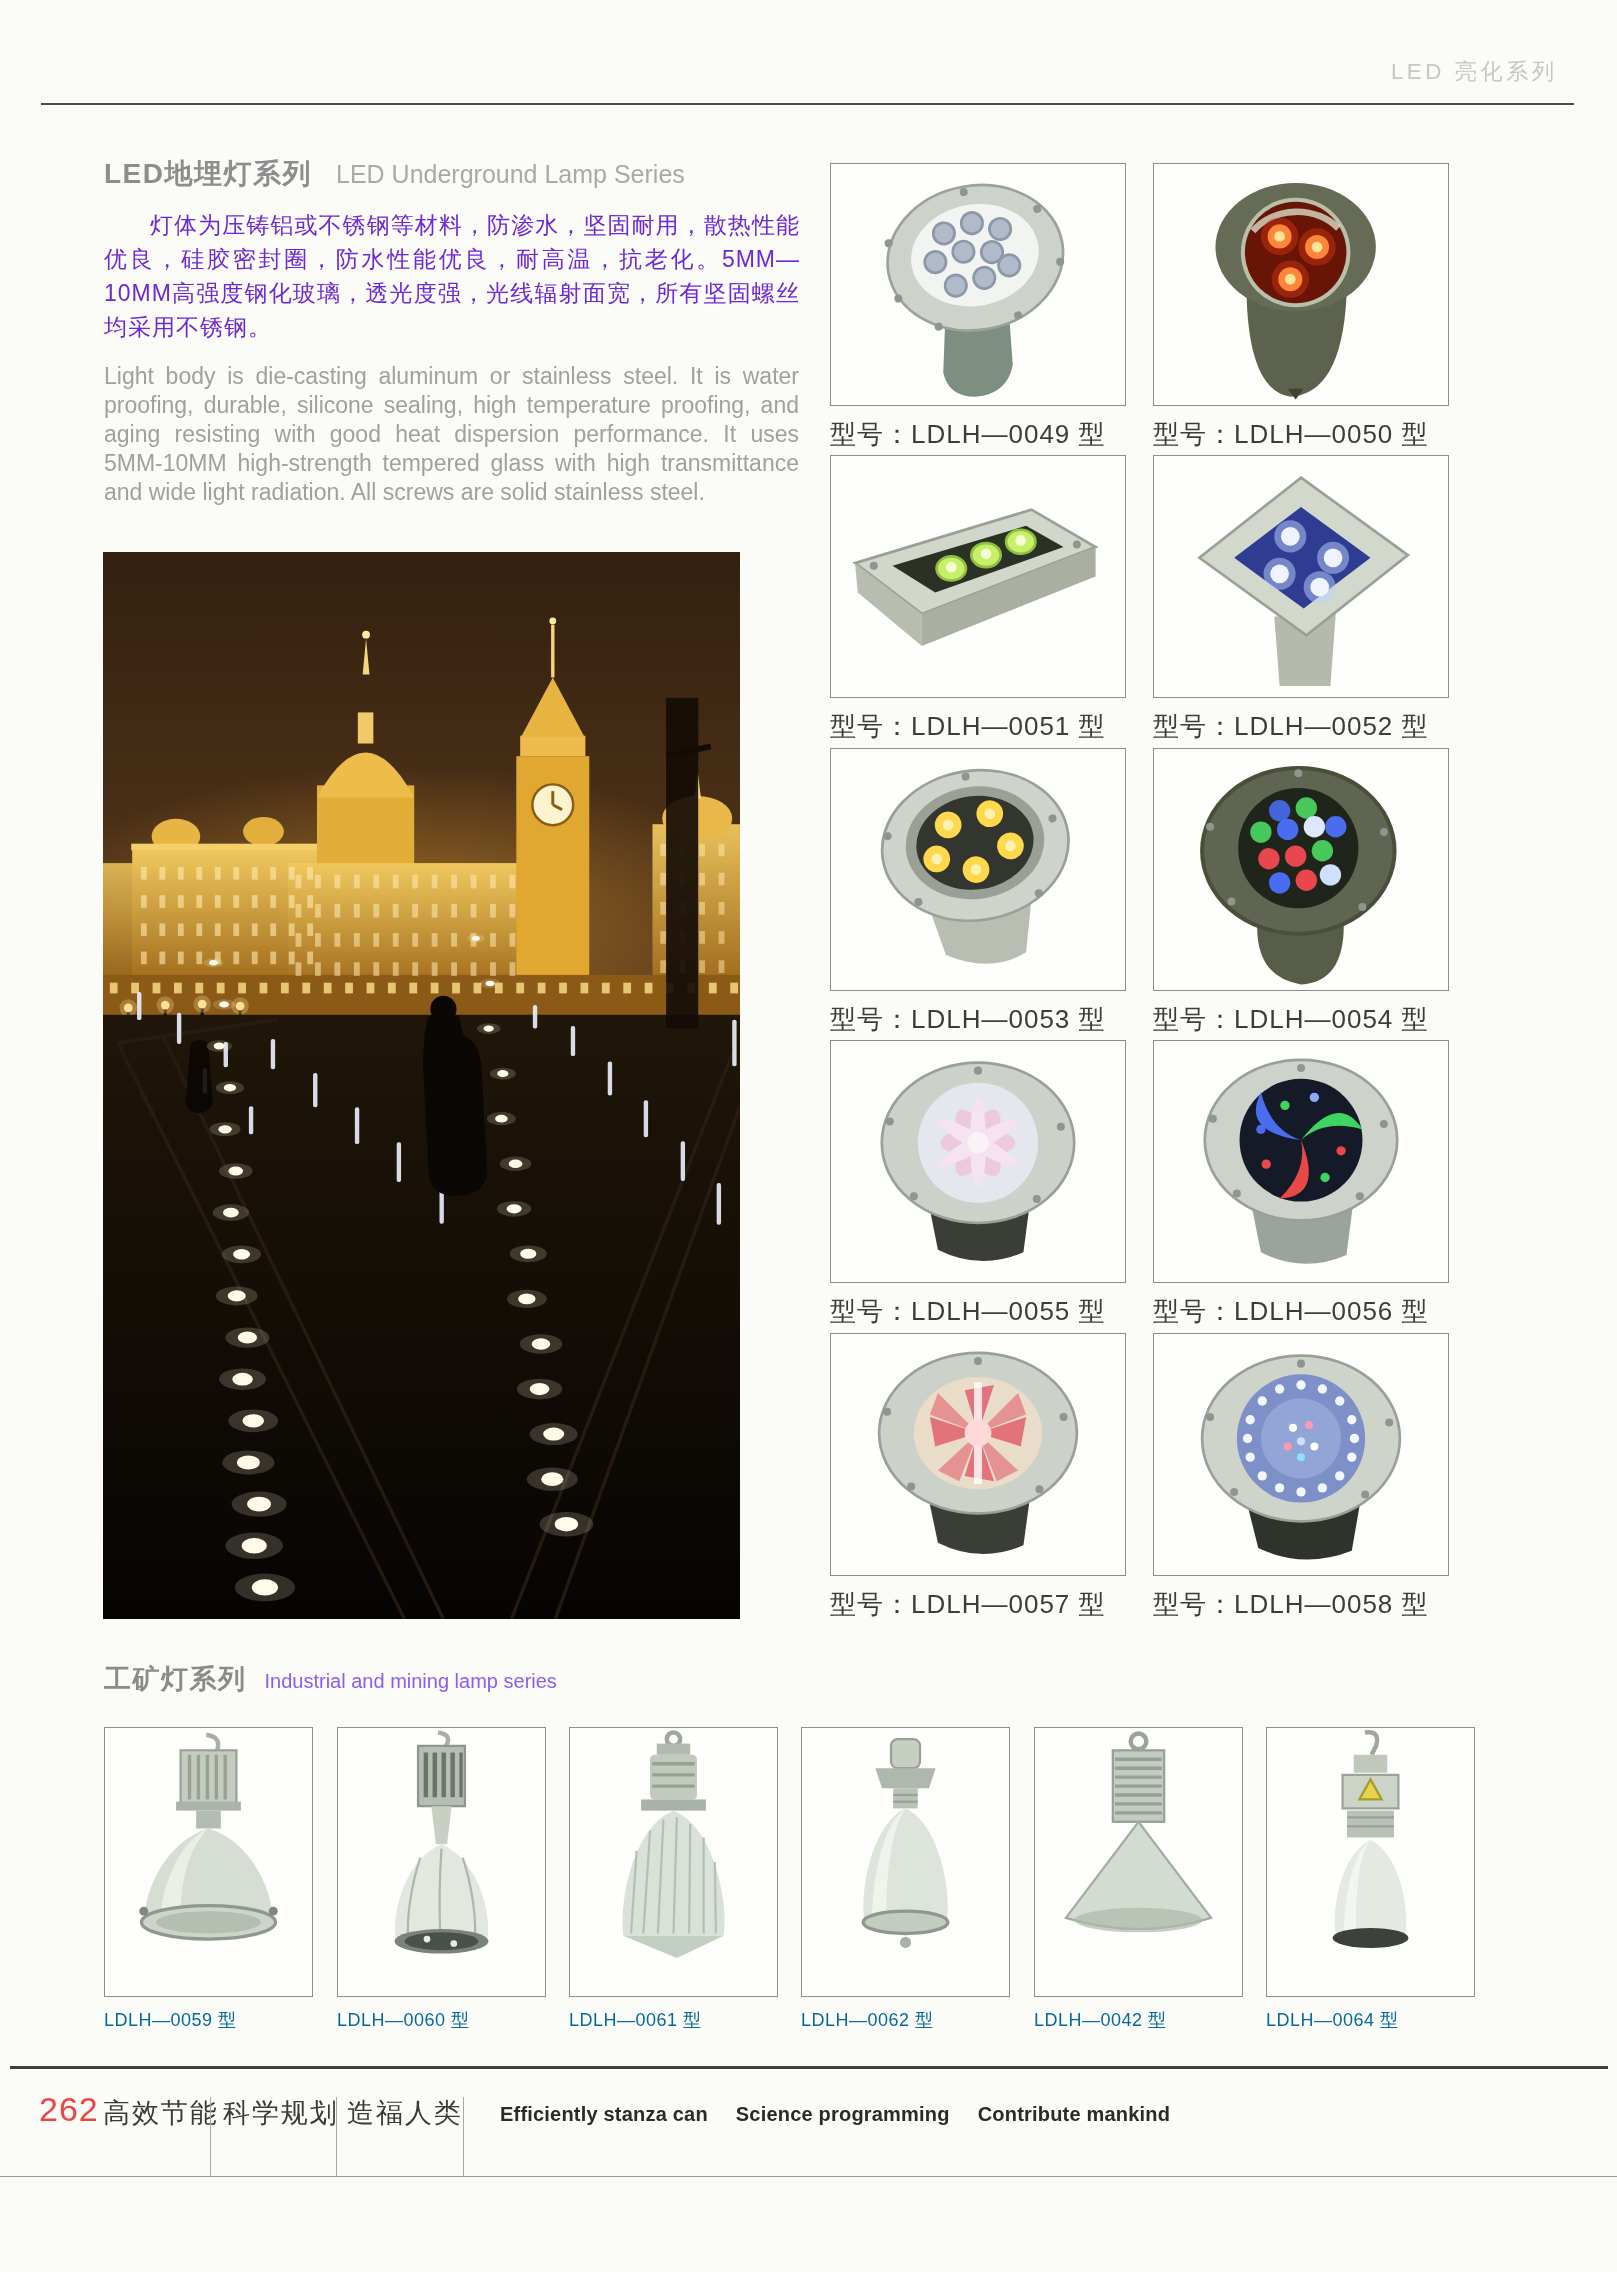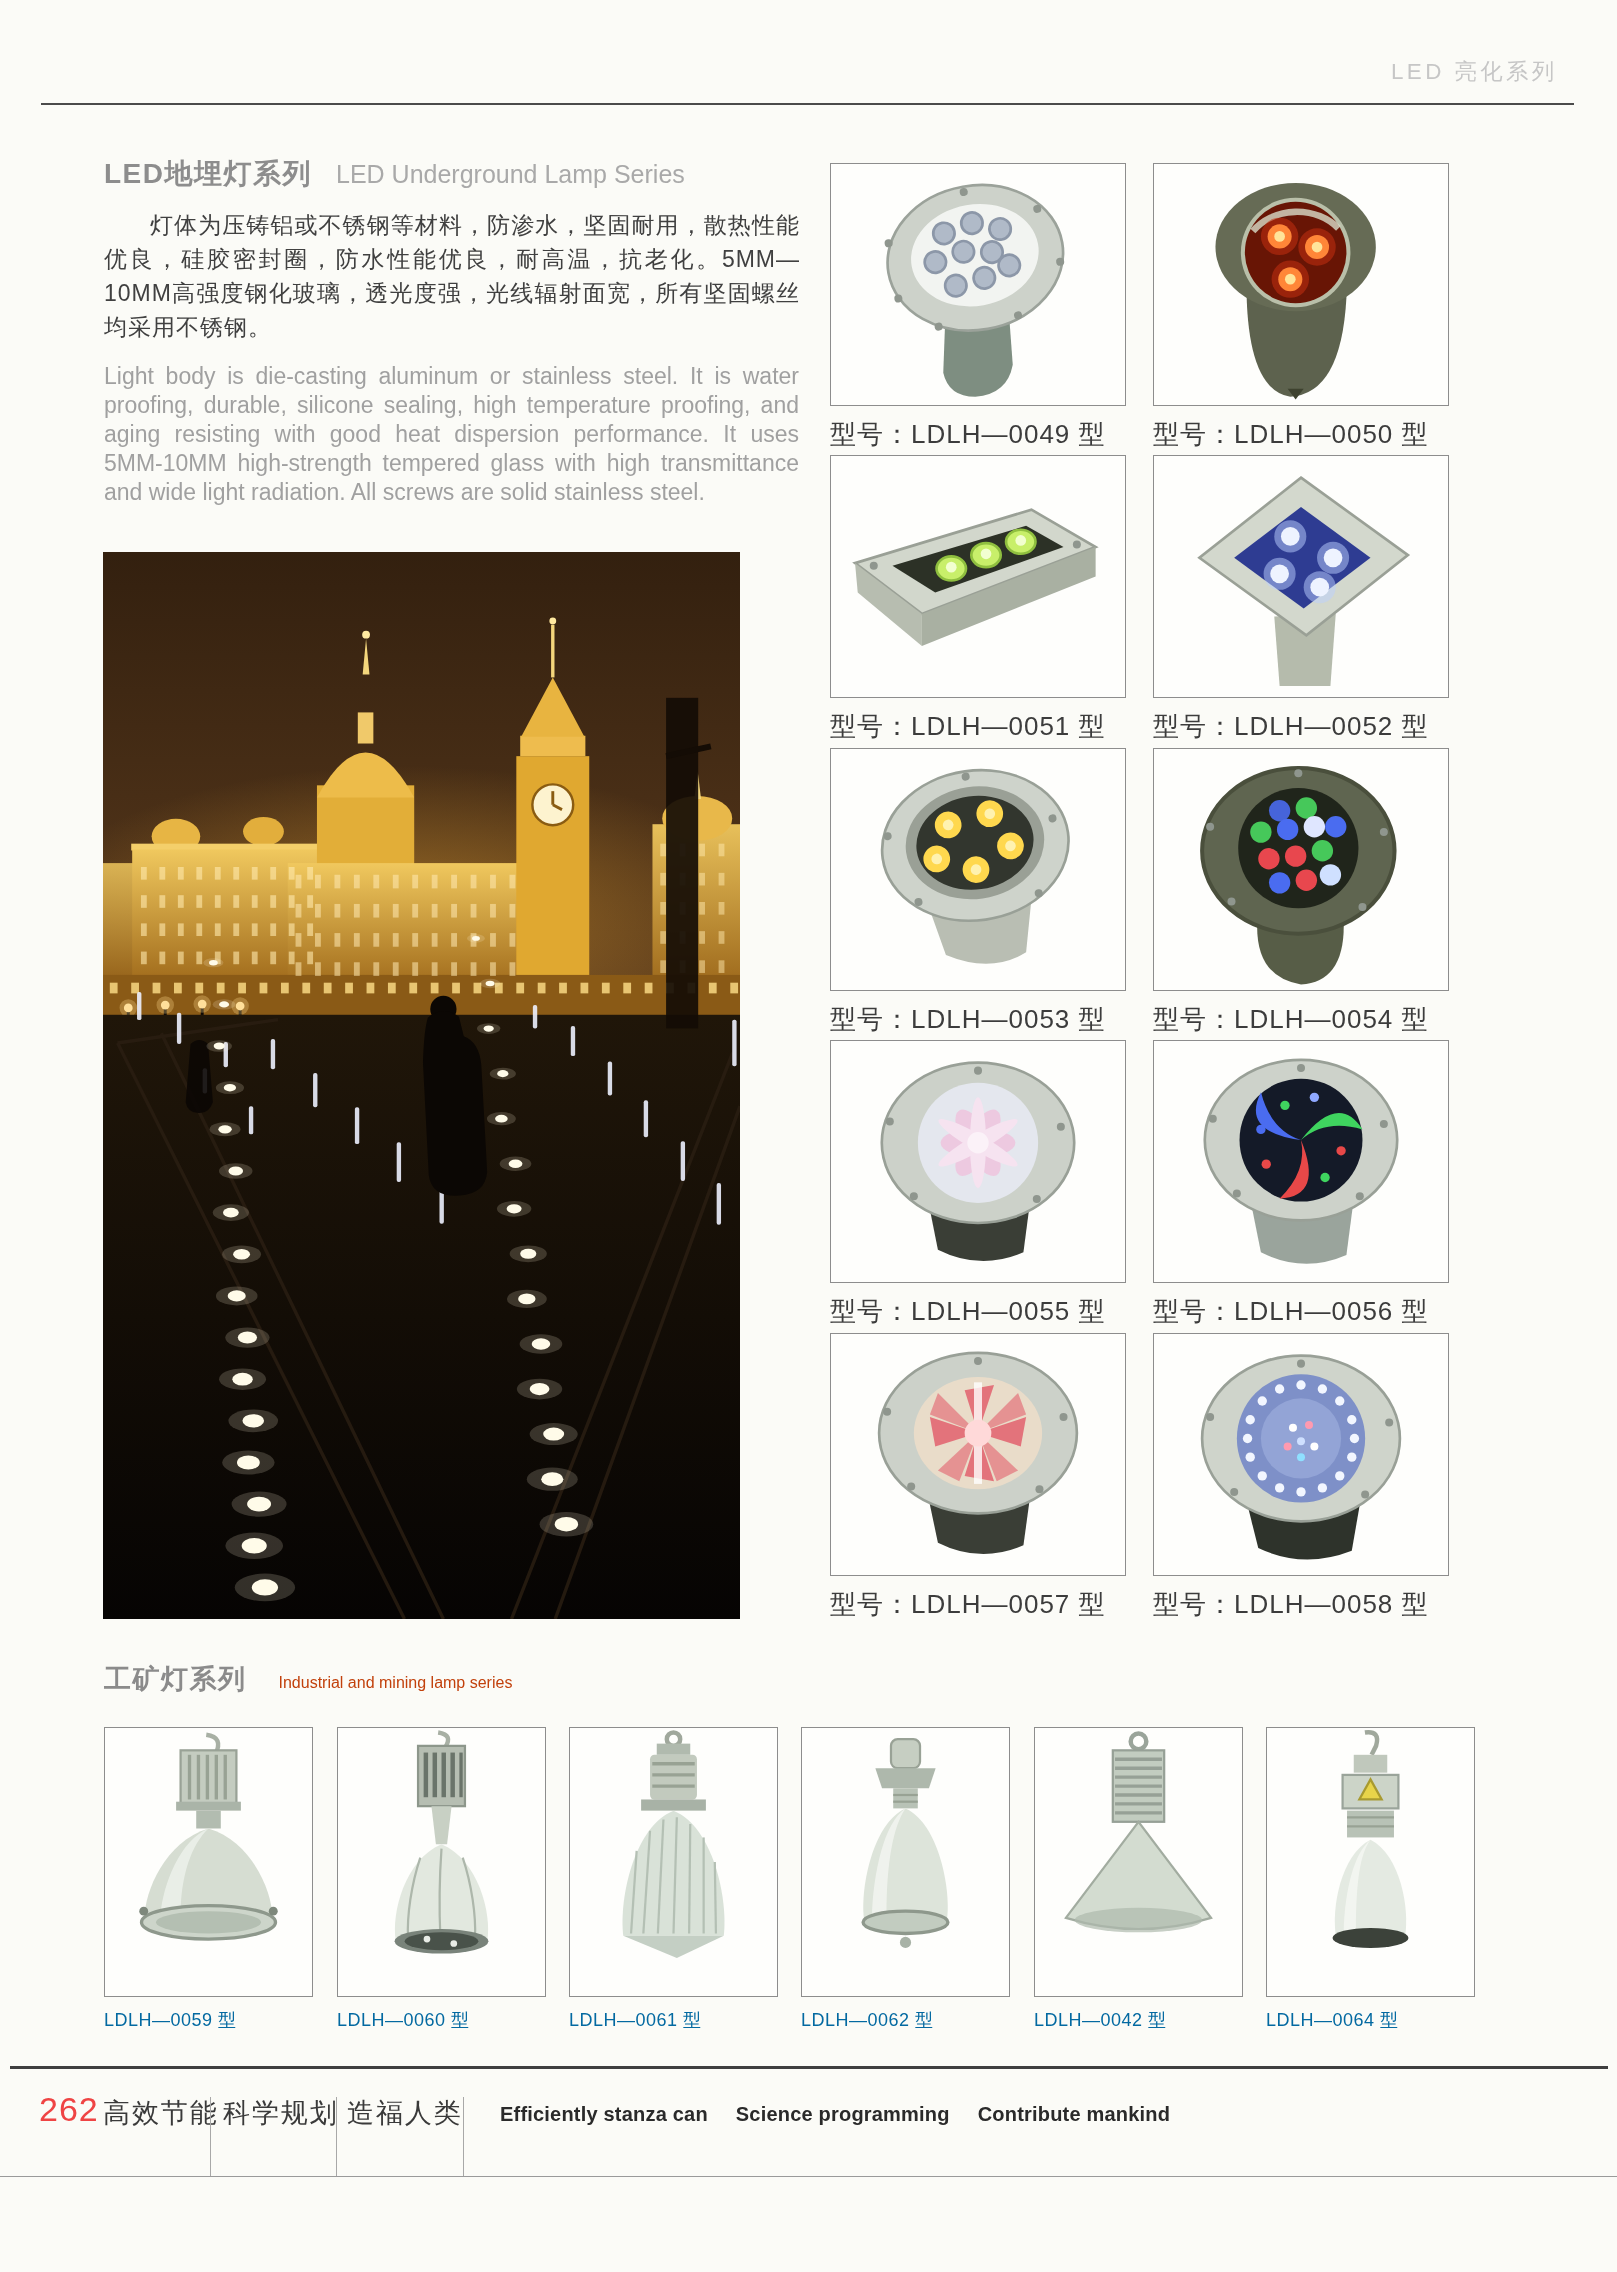--- a/index.html
+++ b/index.html
@@ -13,39 +13,39 @@
   .brand-slash{font-size:66px;font-weight:300;color:#4c4c4c;line-height:.72;margin:0 2.9px 0 4.9px;}
   .brand-en{font-size:39px;color:#4d4d4d;letter-spacing:-1px;line-height:1;}
   .brand-sub{font-size:28px;color:#bcbcbc;letter-spacing:0.5px;line-height:1;margin-left:10.7px;padding-bottom:1.9px;}
   .series{left:1391px;top:56px;font-size:22.4px;color:#c6c6c6;letter-spacing:3.4px;}
   .rule-top{left:41px;top:103px;width:1533px;height:2.4px;background:#4b4b4b;}
 
   
   .intro-title{left:104px;top:155px;display:flex;align-items:baseline;}
   .it-cn{font-size:28px;font-weight:700;color:#8d8d8d;letter-spacing:1.5px;}
   .it-en{font-size:25px;color:#a9a9a9;margin-left:24px;letter-spacing:0px;}
-  .para-cn{left:104px;top:208px;width:696px;font-size:23px;line-height:34px;color:#404040;
+  .para-cn{left:104px;top:208px;width:696px;font-size:23px;line-height:34px;color:#6d28d9;
            text-align:justify;text-indent:2em;letter-spacing:1px;}
   .para-en{left:104px;top:362px;width:695px;font-size:23px;line-height:29px;color:#a0a0a0;
            text-align:justify;}
 
   
   .photo{left:103px;top:552px;width:637px;height:1067px;background:#1a120a;}
   .photo svg{display:block;width:100%;height:100%;}
 
   
   .cell{position:absolute;width:296px;}
   .pbox{width:296px;height:243px;background:#fefefc;border:1.5px solid #8d8d8d;box-sizing:border-box;}
   .pbox svg{width:100%;height:100%;display:block;}
   .plabel{margin-top:10.7px;font-size:26px;color:#3c3c3c;letter-spacing:1px;white-space:nowrap;}
 
   
   .sec2-title{left:104px;top:1661px;display:flex;align-items:baseline;}
   .s2-cn{font-size:27px;font-weight:700;color:#8b8b8b;letter-spacing:1.5px;}
-  .s2-en{font-size:16px;color:#c2410c;margin-left:32px;}
+  .s2-en{font-size:20px;color:#8b5cf6;margin-left:18px;}
   .mcell{position:absolute;width:209px;}
   .mbox{width:209px;height:270px;background:#fefefc;border:1.5px solid #8d8d8d;box-sizing:border-box;}
   .mbox svg{width:100%;height:100%;display:block;}
   .mlabel{margin-top:10.7px;font-size:18px;color:#0369a1;letter-spacing:0.5px;white-space:nowrap;}
 
   
   .rule-footer{left:9.7px;top:2066px;width:1598px;height:2.9px;background:#3f3f3f;}
   .rule-bottom{left:0;top:2176px;width:1617px;height:1px;background:#9a9a9a;}
   .pageno{left:39px;top:2090px;font-size:34px;color:#ef4444;letter-spacing:1px;}
   .slogan-cn{top:2095px;font-size:27px;color:#3a3a3a;letter-spacing:1.9px;}

